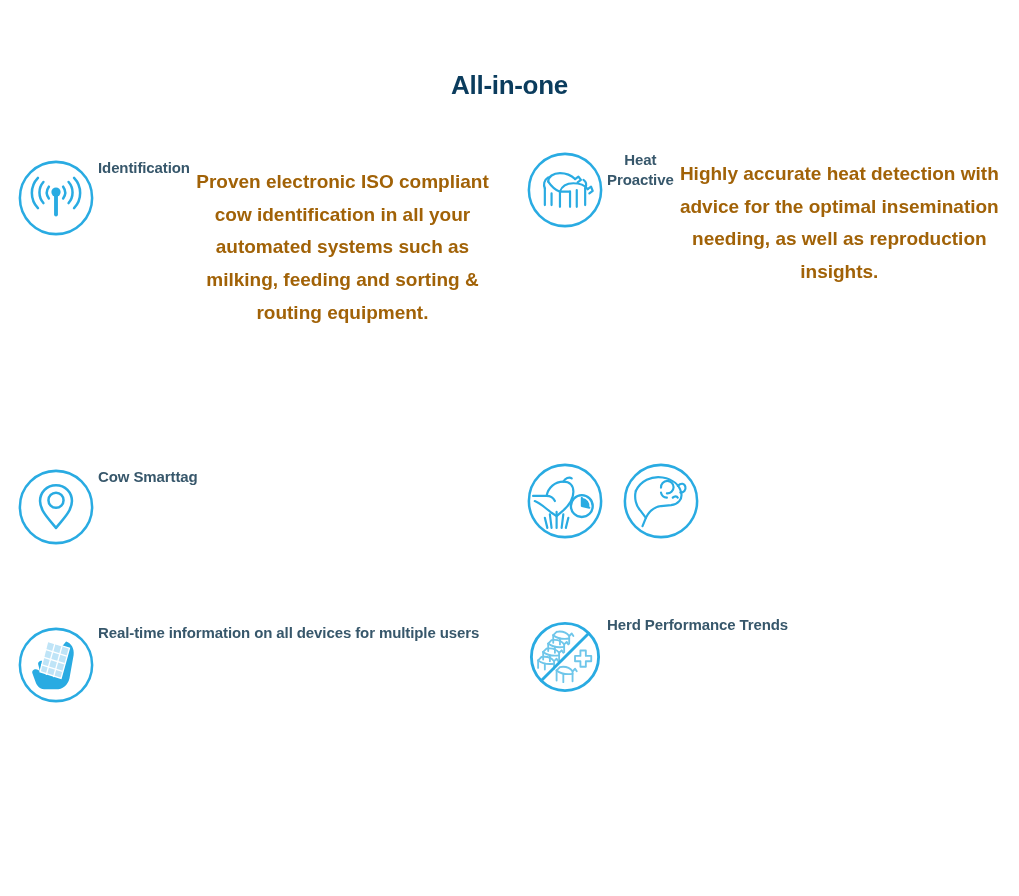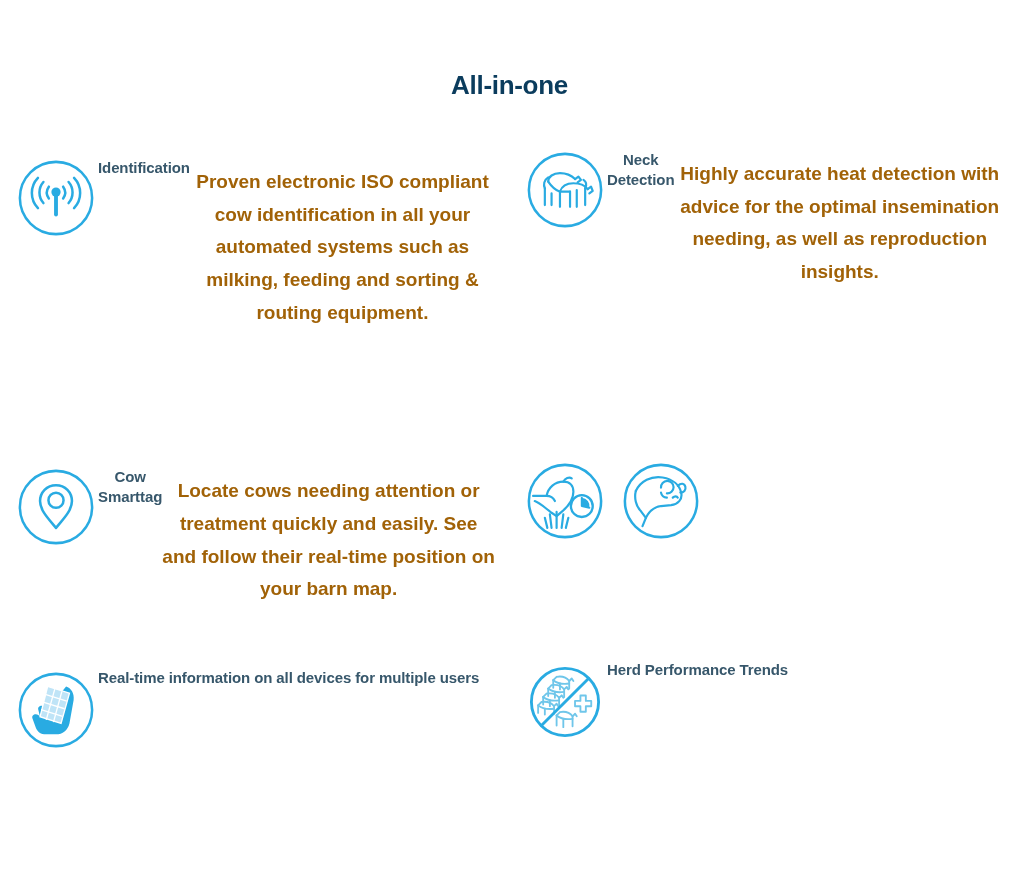--- a/index.html
+++ b/index.html
@@ -144,36 +144,35 @@
               <path d="M30 40 C34 46 38 50 44 52 L56 52"></path>
 
               <path d="M44 52 L44 70 M56 52 L56 70 M64 50 L64 70 M74 48 L74 68"></path>
               <path d="M44 52 C46 46 52 42 60 42 C68 42 74 45 77 49"></path>
               <path d="M77 49 L81 46 L83 51 L79 54"></path>
               <path d="M74 48 C76 44 75 40 72 38"></path>
             </g>
           </svg>
         </span>
       </div>
-      <h3 class="feature-title">Neck Detection</h3>
+      <h3 class="feature-title">Heat Proactive</h3>
       <p class="feature-desc">Highly accurate heat detection with advice for the optimal insemination needing, as well as reproduction insights.</p>
     </div>
 
     <div class="feature cell-r2c1">
       <div class="feature-icon-row">
         <span class="icon-circle">
           <svg viewBox="0 0 100 100" xmlns="http://www.w3.org/2000/svg">
             <circle cx="50" cy="50" r="43" fill="none" stroke="#29ABE2" stroke-width="3"></circle>
             <path d="M50 24 C39 24 31 32.5 31 43 C31 55 43 66 50 75 C57 66 69 55 69 43 C69 32.5 61 24 50 24 Z" fill="none" stroke="#29ABE2" stroke-width="3" stroke-linejoin="round"></path>
             <circle cx="50" cy="42" r="9" fill="none" stroke="#29ABE2" stroke-width="3"></circle>
           </svg>
         </span>
       </div>
       <h3 class="feature-title">Cow Smarttag</h3>
-      <p class="feature-desc">Locate cows needing attention or treatment quickly and easily. See and follow their real-time position on your barn map.</p>
     </div>
 
     <div class="feature cell-r2c2">
       <div class="feature-icon-row">
         <span class="icon-circle">
           <svg viewBox="0 0 100 100" xmlns="http://www.w3.org/2000/svg">
             <circle cx="50" cy="50" r="43" fill="none" stroke="#29ABE2" stroke-width="3"></circle>
             <g fill="none" stroke="#29ABE2" stroke-width="2.6" stroke-linejoin="round" stroke-linecap="round">
               <path d="M12 44 L28 44 C30 34 38 27 48 27 C56 27 60 32 60 39 C60 48 54 56 47 62 L40 68 L34 64 C26 58 20 52 14 50"></path>
               <path d="M28 44 C32 44 36 46 38 50"></path>

